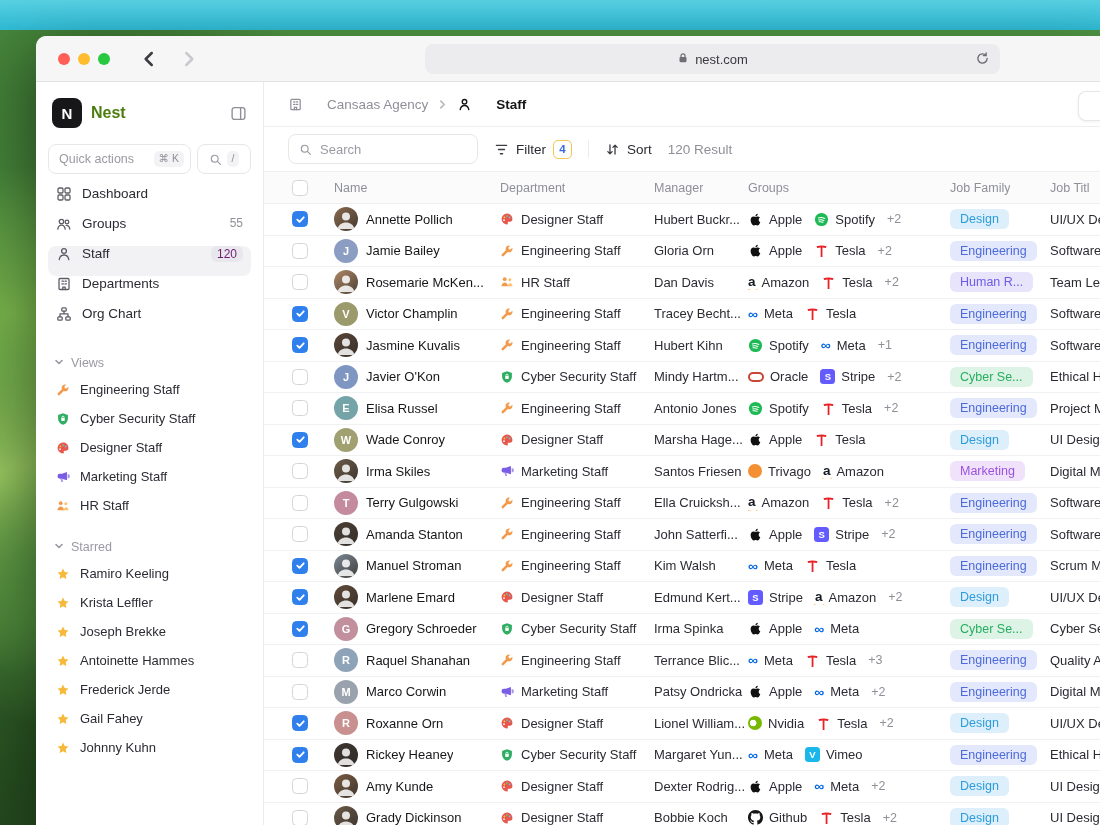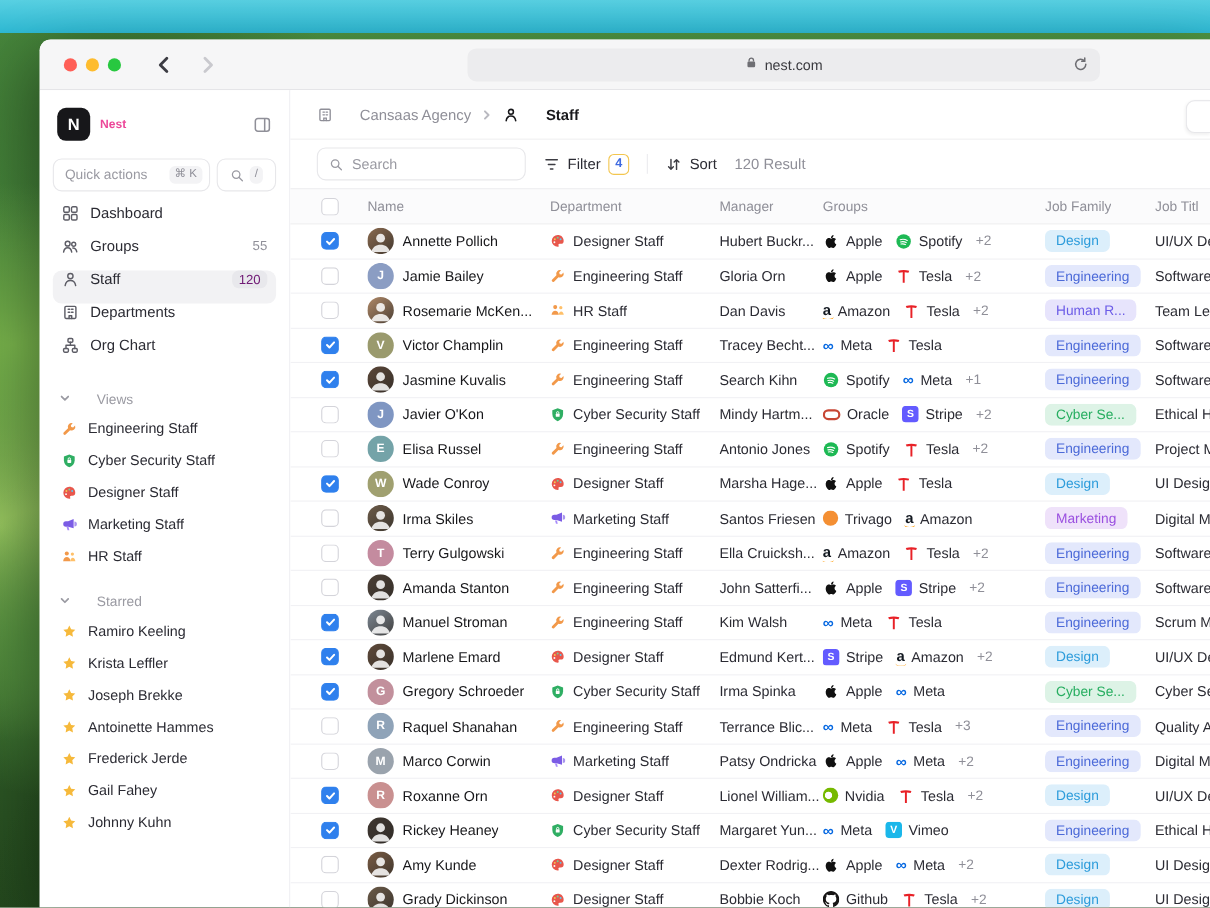--- a/index.html
+++ b/index.html
@@ -33,36 +33,36 @@
   .reload{position:absolute;right:9px;top:7px;width:16px;height:16px}
   .reload svg{width:15px;height:15px;fill:none;stroke:#6e6e73;stroke-width:1.3;stroke-linecap:round}
 
   
   .app{flex:1;display:flex;min-height:0}
 
   
   .sidebar{flex:0 0 228px;width:228px;border-right:1px solid #ececef;padding:14px 12px 8px;display:flex;flex-direction:column;overflow:hidden;background:#fff}
   .logo-row{display:flex;align-items:center;gap:9px;padding:2px 4px}
   .logo-badge{width:30px;height:30px;border-radius:8px;background:#17171a;color:#fff;font-weight:700;font-size:15px;display:flex;align-items:center;justify-content:center}
-  .app-name{font-size:11px;font-weight:700;color:#ec4899;flex:1}
+  .app-name{font-size:16px;font-weight:700;color:#4d7c0f;flex:1}
   .panel-toggle{cursor:pointer}
   .panel-toggle svg{width:17px;height:17px;stroke:#8f8f98;fill:none;stroke-width:1.3;display:block}
   .quick-row{display:flex;gap:6px;margin-top:14px}
   .quick-pill{flex:1;height:30px;border:1px solid #e7e7ea;border-radius:8px;display:flex;align-items:center;padding:0 6px 0 10px;gap:6px;color:#9a9aa2;font-size:12.5px}
   .kbd{background:#f3f3f5;border-radius:5px;padding:2px 5px;font-size:10.5px;color:#8f8f98;margin-left:auto;line-height:1.1}
   .search-pill{flex:0 0 54px;height:30px;border:1px solid #e7e7ea;border-radius:8px;display:flex;align-items:center;justify-content:center;gap:5px}
   .search-pill .kbd{margin-left:0}
   .s-icon svg{width:13px;height:13px;stroke:#9a9aa2;fill:none;stroke-width:1.4;stroke-linecap:round;display:block}
   .nav{margin-top:12px;display:flex;flex-direction:column}
   .nav-item{height:30px;border-radius:8px;display:flex;align-items:flex-start;gap:10px;padding:0 8px;font-size:13.5px;color:#2b2b33;font-weight:500;cursor:pointer}
   .nav-item.active{background:#f2f2f4}
   .nav-icon svg{width:16px;height:16px;stroke:#5d5d66;fill:none;stroke-width:1.3;stroke-linecap:round;stroke-linejoin:round;display:block}
   .nav-count{margin-left:auto;font-size:12px;color:#8f8f98}
   .nav-count.pill{background:#e8e8ec;border-radius:6px;padding:1px 6px;color:#701a75}
-  .section-head{margin-top:15px;height:24px;display:flex;align-items:center;gap:24px;color:#9a9aa2;font-size:12.5px;padding:0 6px;cursor:pointer}
+  .section-head{margin-top:15px;height:24px;display:flex;align-items:center;gap:7px;color:#9a9aa2;font-size:12.5px;padding:0 6px;cursor:pointer}
   .section-head svg{width:10px;height:10px;stroke:#9a9aa2;fill:none;stroke-width:1.6;stroke-linecap:round;stroke-linejoin:round}
   .vitem{height:29px;display:flex;align-items:center;gap:10px;padding:0 8px;font-size:13px;color:#2b2b33;cursor:pointer}
   .vitem .vicon{width:14px;height:14px;flex:0 0 14px;display:inline-flex}
   .vitem .vicon svg{width:14px;height:14px;display:block}
 
   
   .main{flex:1;min-width:0;display:flex;flex-direction:column;position:relative;background:#fff}
   .crumbbar{flex:0 0 45px;height:45px;border-bottom:1px solid #efeff1;display:flex;align-items:center;padding:0 24px;gap:9px}
   .crumb{display:flex;align-items:center;gap:24px;font-size:13.5px;cursor:pointer}
   .crumb.parent{color:#8f8f98}
@@ -655,21 +655,21 @@
             </div>
             <div class="cell c2">
               <span class="dicon">
                 <svg viewBox="0 0 16 16">
                   <path fill="#F2994A" d="M14 4.3a3.9 3.9 0 01-5.2 4.9l-4.6 4.6a1.5 1.5 0 01-2.1-2.1l4.6-4.6A3.9 3.9 0 0111.6 2l-2 2 .4 2 2 .4z"></path>
                 </svg>
               </span>
               <span>Engineering Staff</span>
             </div>
             <div class="cell c3">
-              <span>Search Kihn</span>
+              <span>Hubert Kihn</span>
             </div>
             <div class="cell c4">
               <span class="gitem">
                 <svg class="lg-svg" viewBox="0 0 16 16">
                   <circle cx="8" cy="8" r="7" fill="#1DB954"></circle>
                   <path d="M4.6 6.3c2.3-.7 4.8-.5 6.9.7M5 8.5c1.9-.5 3.9-.3 5.5.6M5.4 10.5c1.5-.4 3-.2 4.3.5" stroke="#fff" stroke-width="1.1" fill="none" stroke-linecap="round"></path>
                 </svg>
                 <span class="glabel">Spotify</span>
               </span>
               <span class="gitem">

